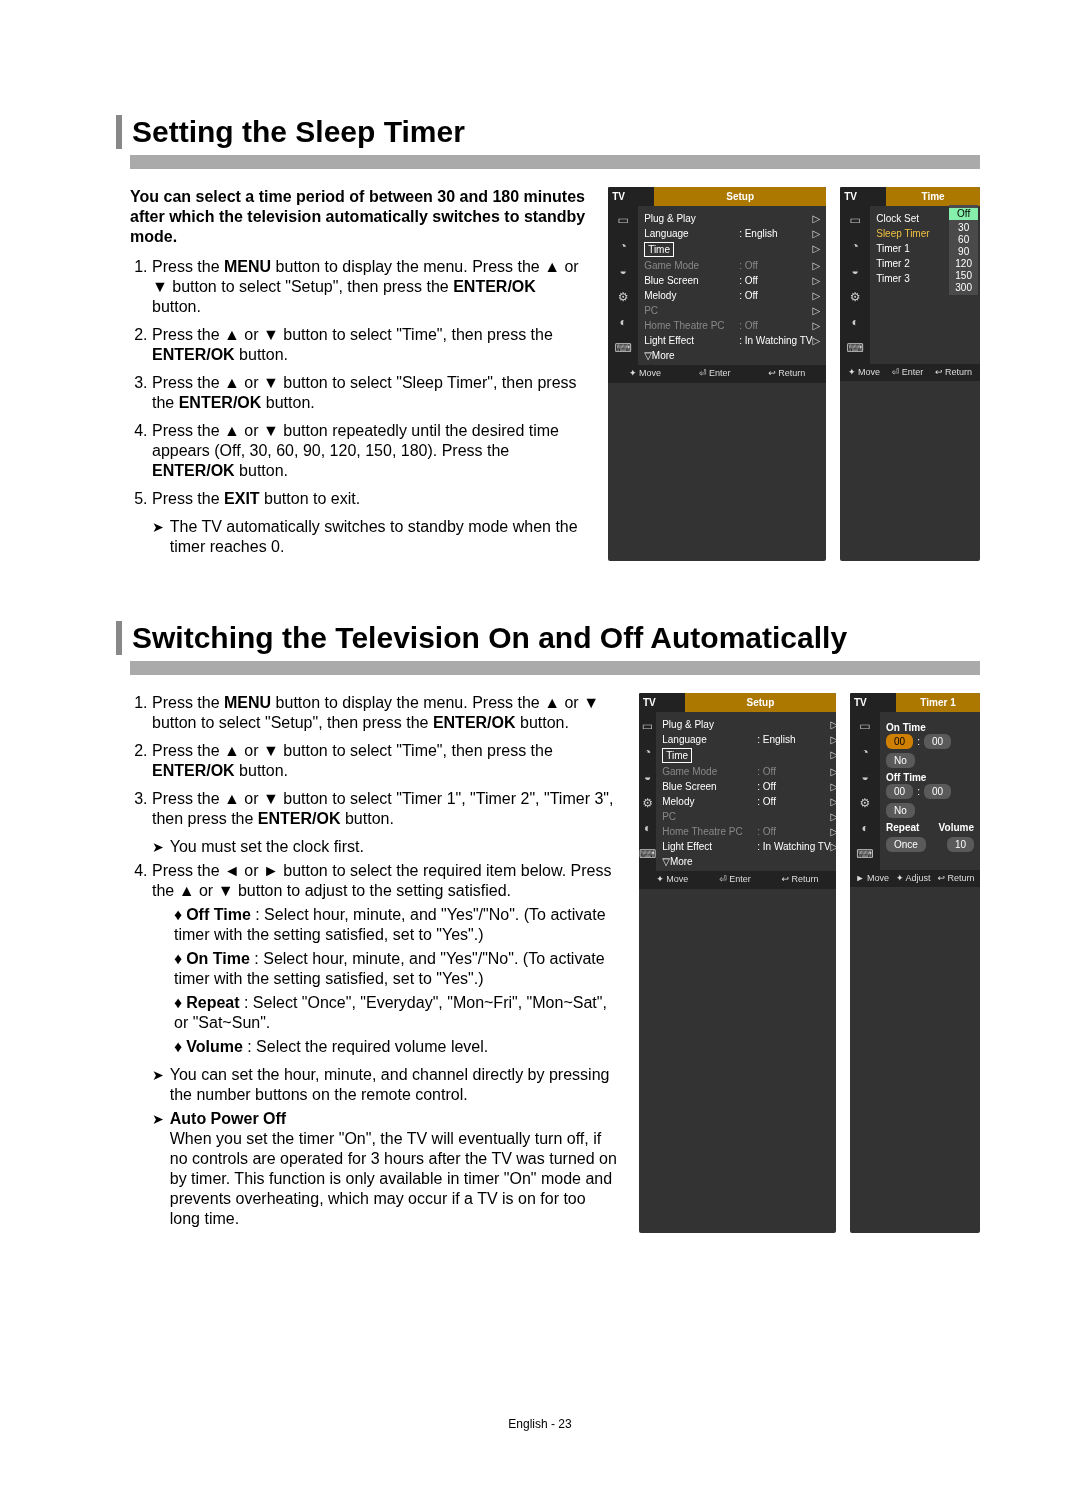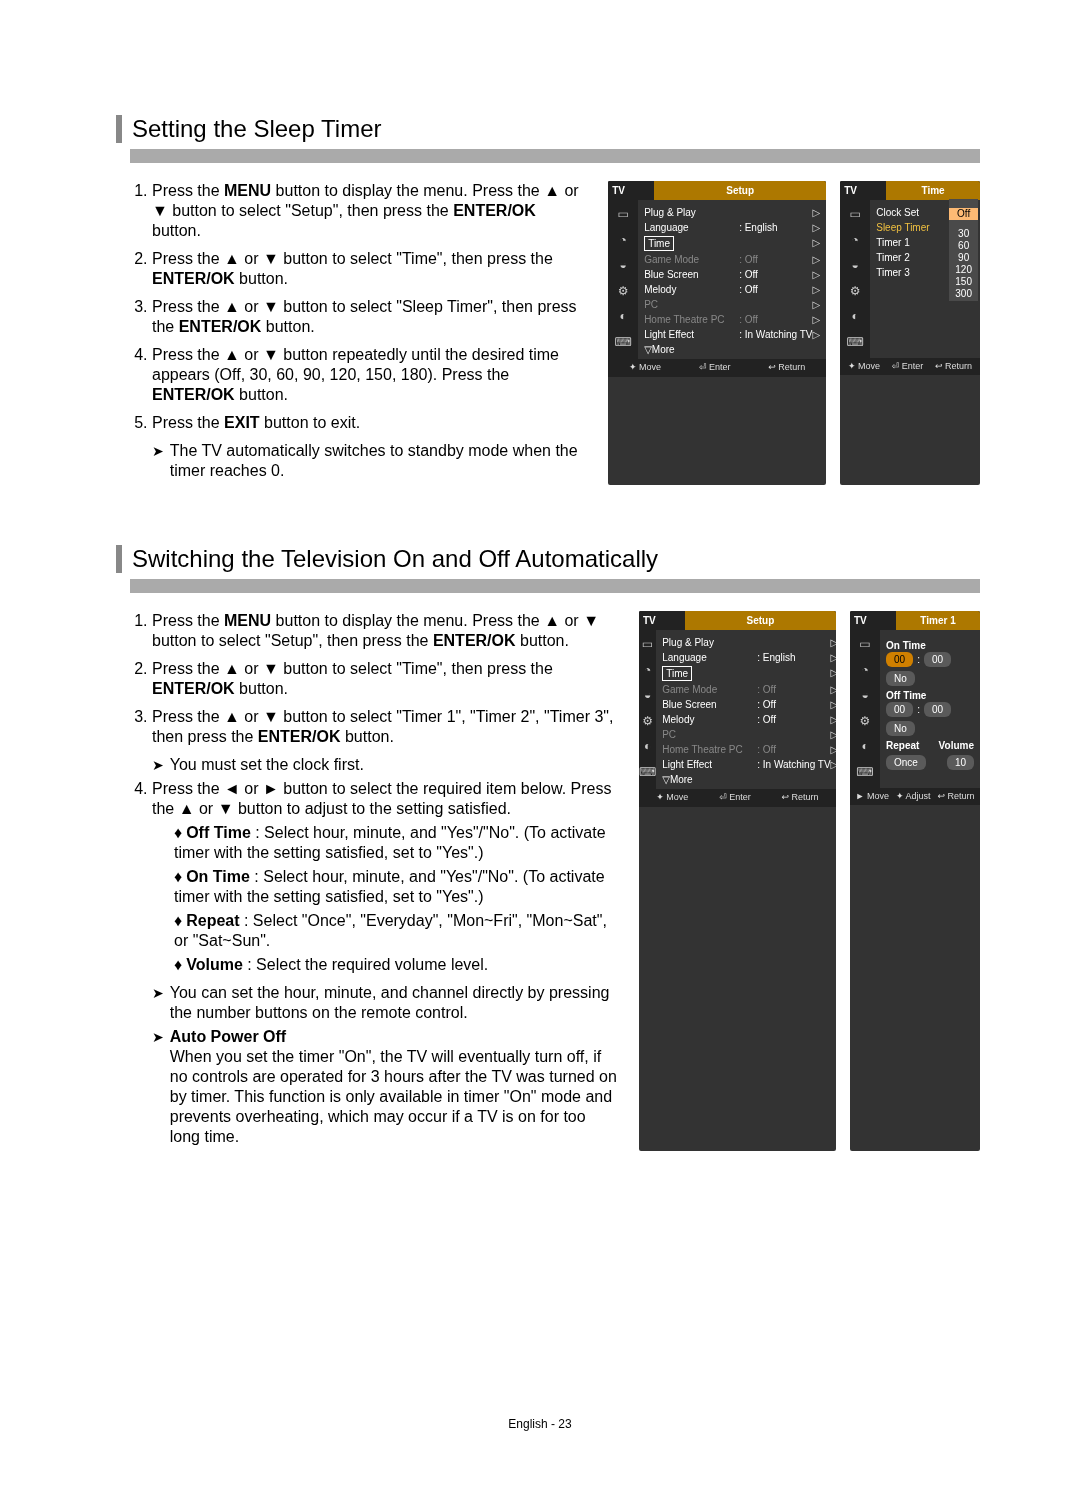--- a/index.html
+++ b/index.html
@@ -10,22 +10,22 @@
     width: 1080px;
   }
   .page {
     width: 1080px;
     height: 1491px;
     padding: 115px 100px 0 130px;
     box-sizing: border-box;
     position: relative;
   }
   .section-title {
-    font-size: 24px;
-    font-weight: normal;
+    font-size: 30px;
+    font-weight: bold;
     border-left: 6px solid #888;
     padding-left: 10px;
     margin: 0 0 6px -14px;
   }
   .gray-bar {
     height: 14px;
     background: #aaa;
     margin-bottom: 18px;
   }
   .cols {
@@ -156,23 +156,23 @@
   .opt-box {
     position: absolute;
     right: 2px;
     top: -1px;
     background: #4a4a4a;
     padding: 1px 6px;
     text-align: center;
     line-height: 1.2;
   }
   .opt-box .sel {
-    background: #fdba74;
+    background: #86efac;
     color: #000;
-    margin: 8px -6px;
+    margin: 2px -6px;
     padding: 0 6px;
   }
   .timer-grid {
     margin-top: 4px;
     font-size: 10px;
   }
   .timer-line {
     display: flex;
     gap: 4px;
     align-items: center;
@@ -201,20 +201,21 @@
 </head>
 <body>
 
 <div class="page">
 
   <div class="section-title">Setting the Sleep Timer</div>
   <div class="gray-bar"></div>
 
   <div class="cols">
     <div class="textcol">
+      <div class="intro">You can select a time period of between 30 and 180 minutes after which the television automatically switches to standby mode.</div>
       <ol class="steps">
         <li>Press the <b>MENU</b> button to display the menu. Press the ▲ or ▼ button to select "Setup", then press the <b>ENTER/OK</b> button.</li>
         <li>Press the ▲ or ▼ button to select "Time", then press the <b>ENTER/OK</b> button.</li>
         <li>Press the ▲ or ▼ button to select "Sleep Timer", then press the <b>ENTER/OK</b> button.</li>
         <li>Press the ▲ or ▼ button repeatedly until the desired time appears (Off, 30, 60, 90, 120, 150, 180). Press the <b>ENTER/OK</b> button.</li>
         <li>Press the <b>EXIT</b> button to exit.</li>
       </ol>
       <div class="note-row">
         <span class="note-arrow">➤</span>
         <span>The TV automatically switches to standby mode when the timer reaches 0.</span>

